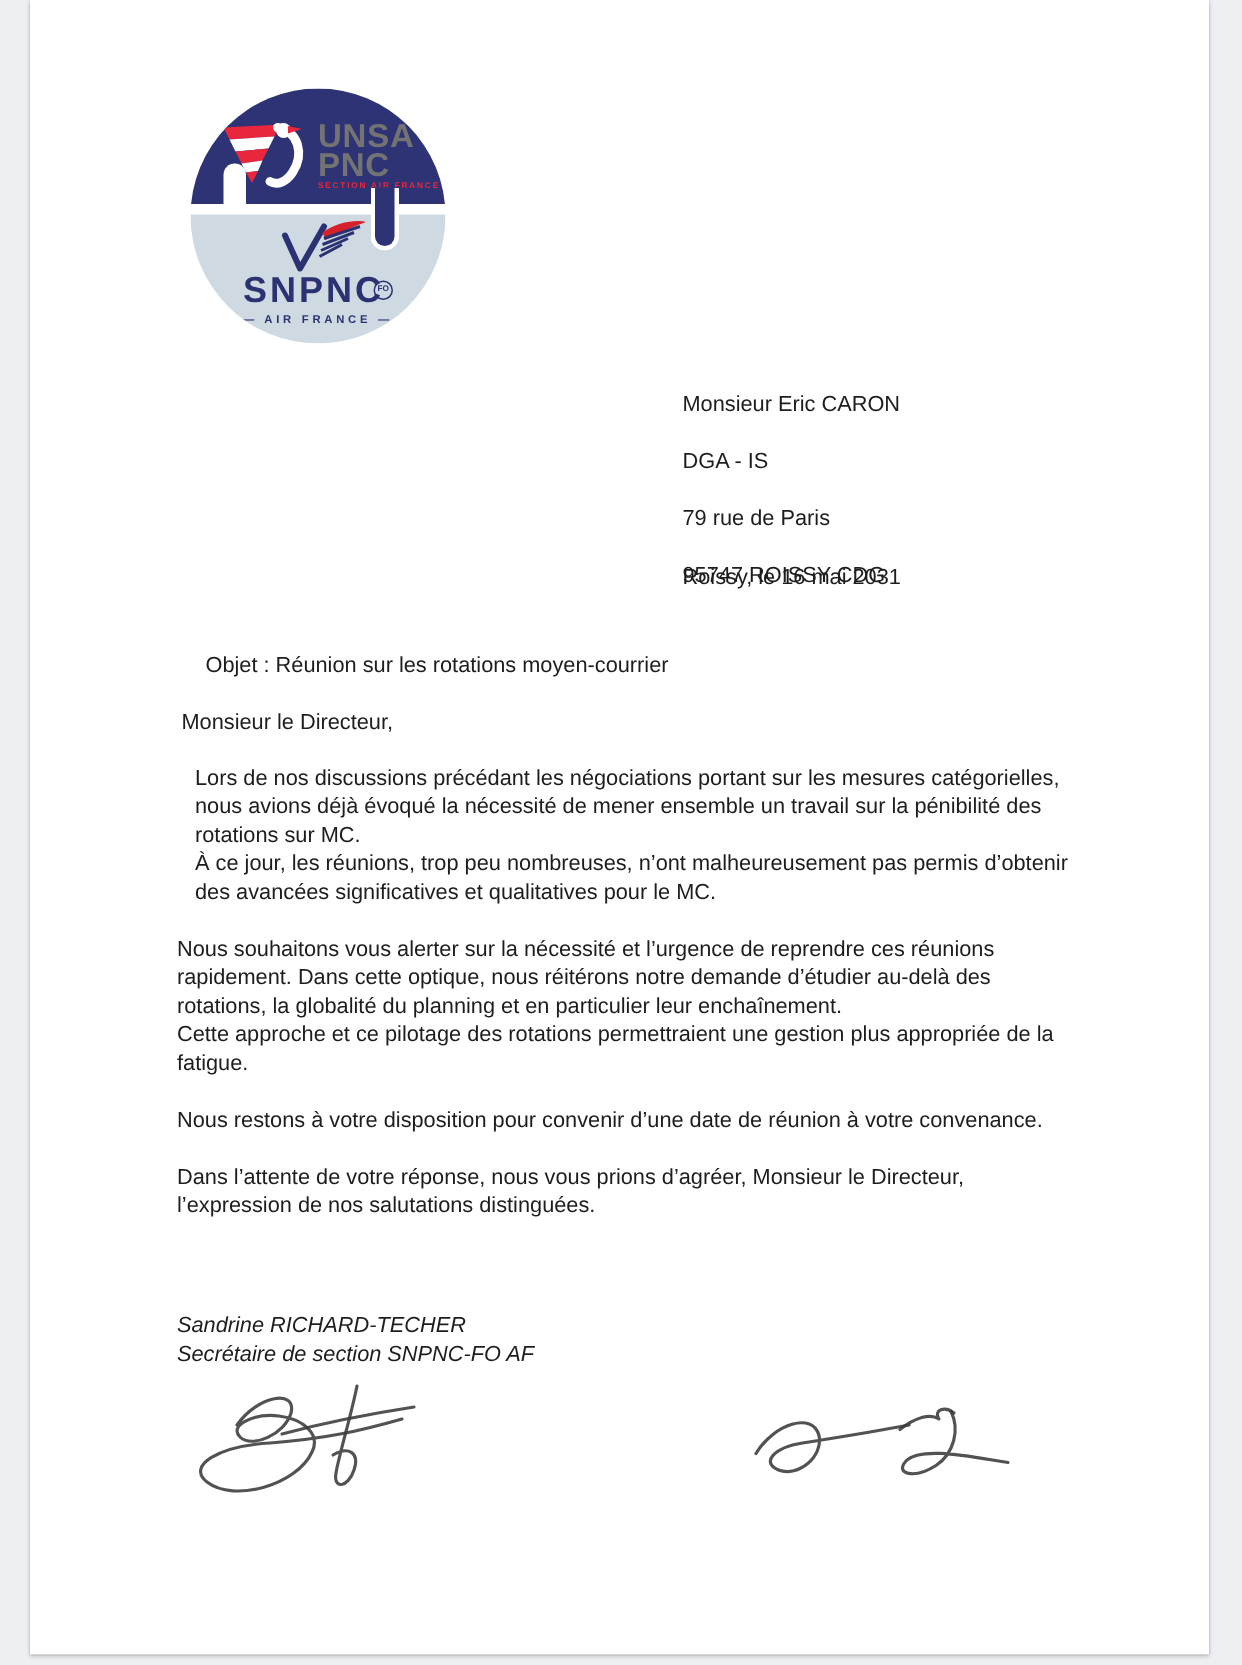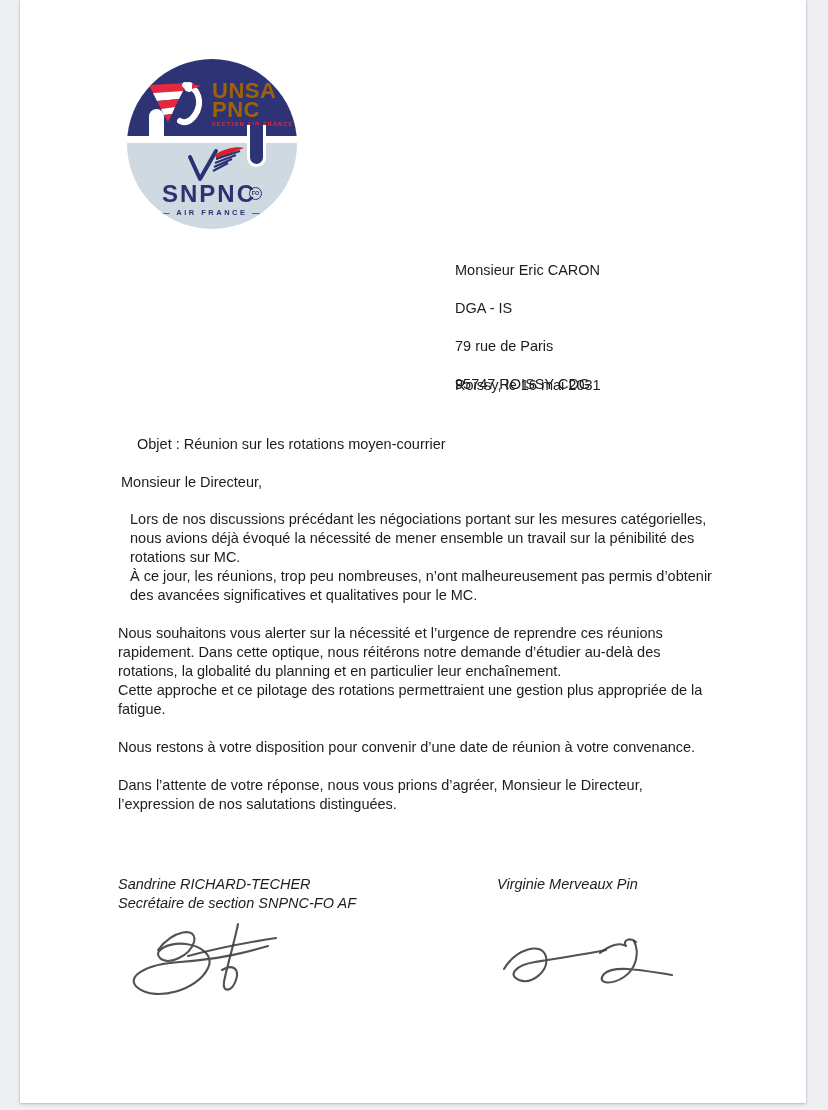--- a/index.html
+++ b/index.html
@@ -15,21 +15,21 @@
           border-radius:50%; overflow:hidden; }
   .logo-top    { position:absolute; left:0; right:0; top:0; height:77px; background:#2d3374; }
   .logo-band   { position:absolute; left:0; right:0; top:77px; height:7px; background:#ffffff; }
   .logo-bottom { position:absolute; left:0; right:0; top:84px; bottom:0; background:#cfd9e1; }
   .logo-notch  { position:absolute; left:22px; top:50px; width:15px; height:28px;
                  background:#ffffff; border-radius:8px 8px 0 0; }
   .logo-tab    { position:absolute; left:120px; top:66px; width:19px; height:42px;
                  background:#2d3374; border:3px solid #ffffff; border-top:none;
                  border-radius:0 0 10px 10px; }
   .flag-icon   { position:absolute; left:18px; top:20px; }
-  .unsa-text   { position:absolute; left:85px; top:22px; color:#a16207; font-weight:bold;
+  .unsa-text   { position:absolute; left:85px; top:22px; color:#737373; font-weight:bold;
                  font-size:22px; line-height:19px; letter-spacing:.5px; }
   .unsa-sub    { position:absolute; left:85px; top:62px; color:#e8273c; font-weight:bold;
                  font-size:5.5px; letter-spacing:1.2px; white-space:nowrap; }
   .wing-icon   { position:absolute; left:55px; top:88px; }
   .snpnc-name  { position:absolute; left:0; right:0; top:121px; text-align:center;
                  color:#2b3272; font-weight:bold; font-size:24px; letter-spacing:2px; }
   .snpnc-fo    { display:inline-block; width:13px; height:13px; border:1.5px solid #2b3272;
                  border-radius:50%; font-size:5.5px; line-height:11px; letter-spacing:0;
                  vertical-align:7px; margin-left:-7px; text-align:center; font-weight:bold; }
   .snpnc-tag   { position:absolute; left:0; right:0; top:149px; text-align:center;
@@ -120,21 +120,20 @@
 fatigue.</p>
     <p class="doc-text para-3">Nous restons à votre disposition pour convenir d’une date de réunion à votre convenance.</p>
     <p class="doc-text para-4">Dans l’attente de votre réponse, nous vous prions d’agréer, Monsieur le Directeur,
 l’expression de nos salutations distinguées.</p>
 
     <div class="sig-block sig-left">
       <div class="sig-name">Sandrine RICHARD-TECHER</div>
       <div class="sig-title">Secrétaire de section SNPNC-FO AF</div>
     </div>
     <div class="sig-block sig-right">
-      <div class="sig-name">Virginie Merveaux Pin</div>
     </div>
 
     <svg class="scribble scribble-left" width="195" height="92" viewBox="0 0 195 92">
       <path d="M36,34 C50,14 76,10 72,26 C68,40 46,50 38,42 C30,34 48,26 64,28 C80,30 92,40 86,52 C76,74 34,86 16,72 C2,61 24,48 58,46 C96,43 118,38 146,30"></path>
       <path d="M116,8 C112,28 104,54 102,66 C100,77 110,76 114,64 C118,52 110,48 100,54"></path>
       <path d="M66,40 C96,32 128,26 154,22"></path>
     </svg>
     <svg class="scribble scribble-right" width="200" height="68" viewBox="0 0 200 68">
       <path d="M16,42 C28,22 54,14 58,30 C61,44 44,58 31,53 C19,48 28,38 47,35 C66,32 92,28 118,23"></path>
       <path d="M112,26 C122,18 132,15 138,19 C134,13 142,10 148,15"></path>

